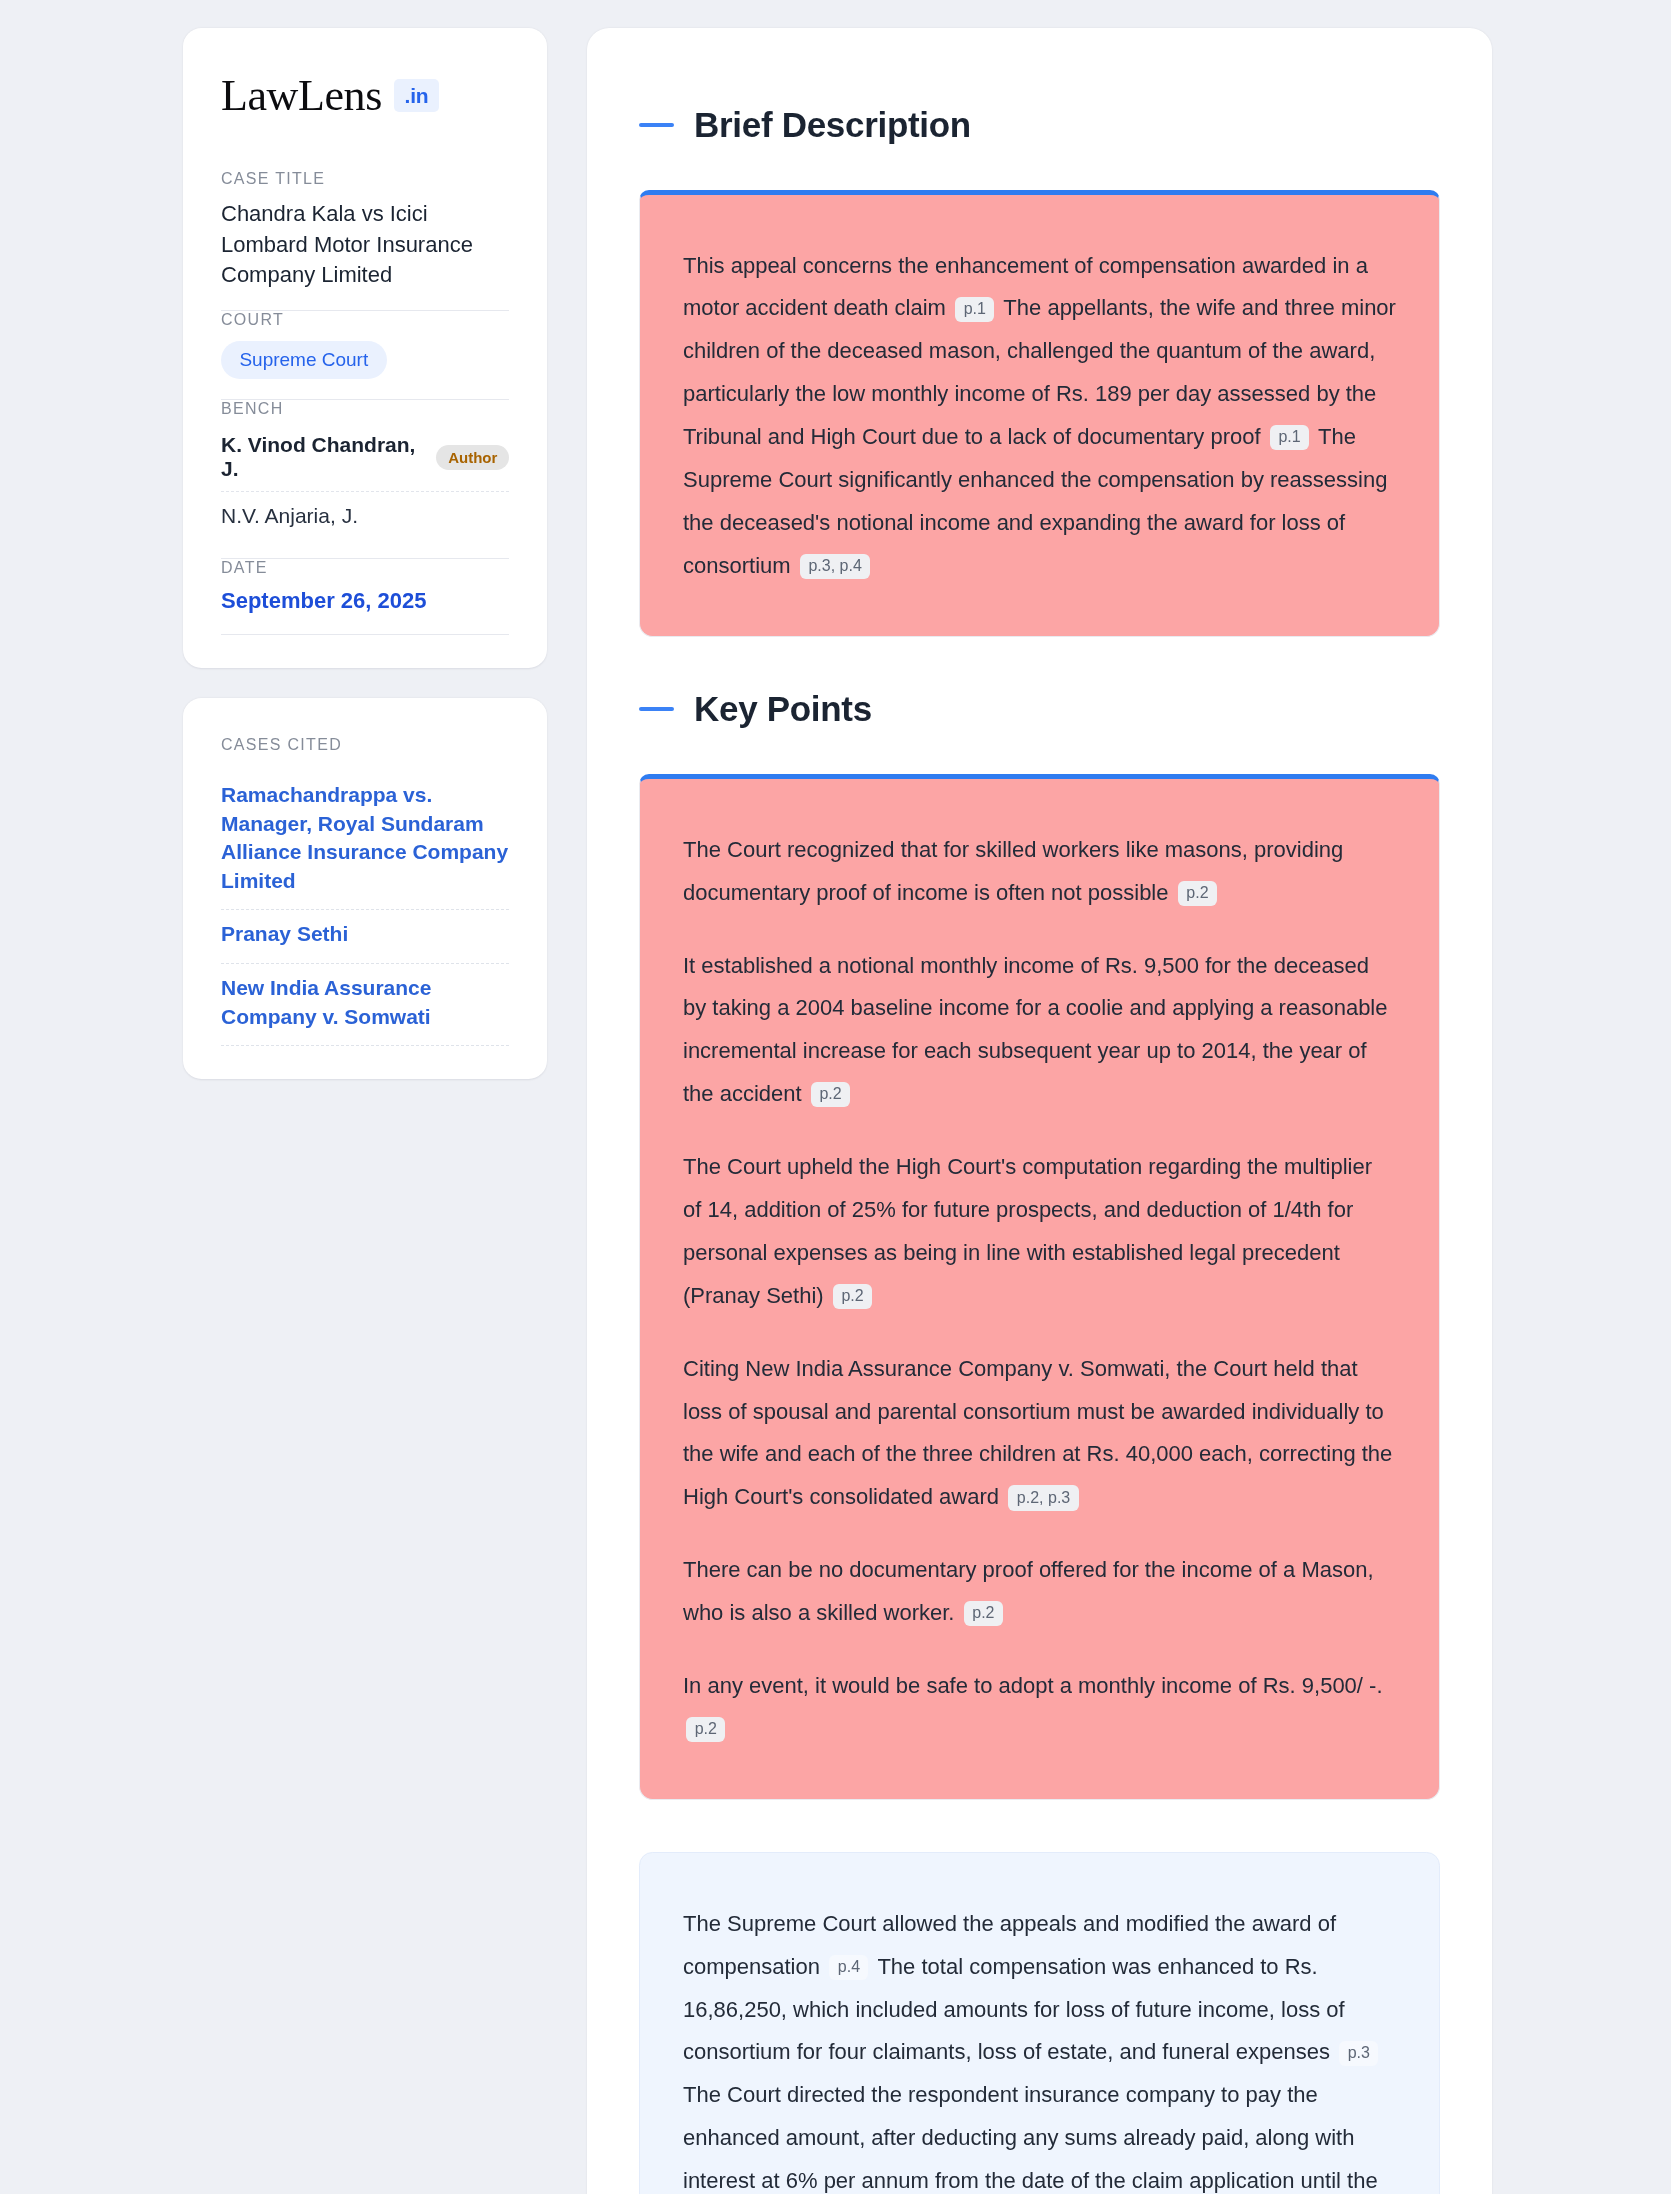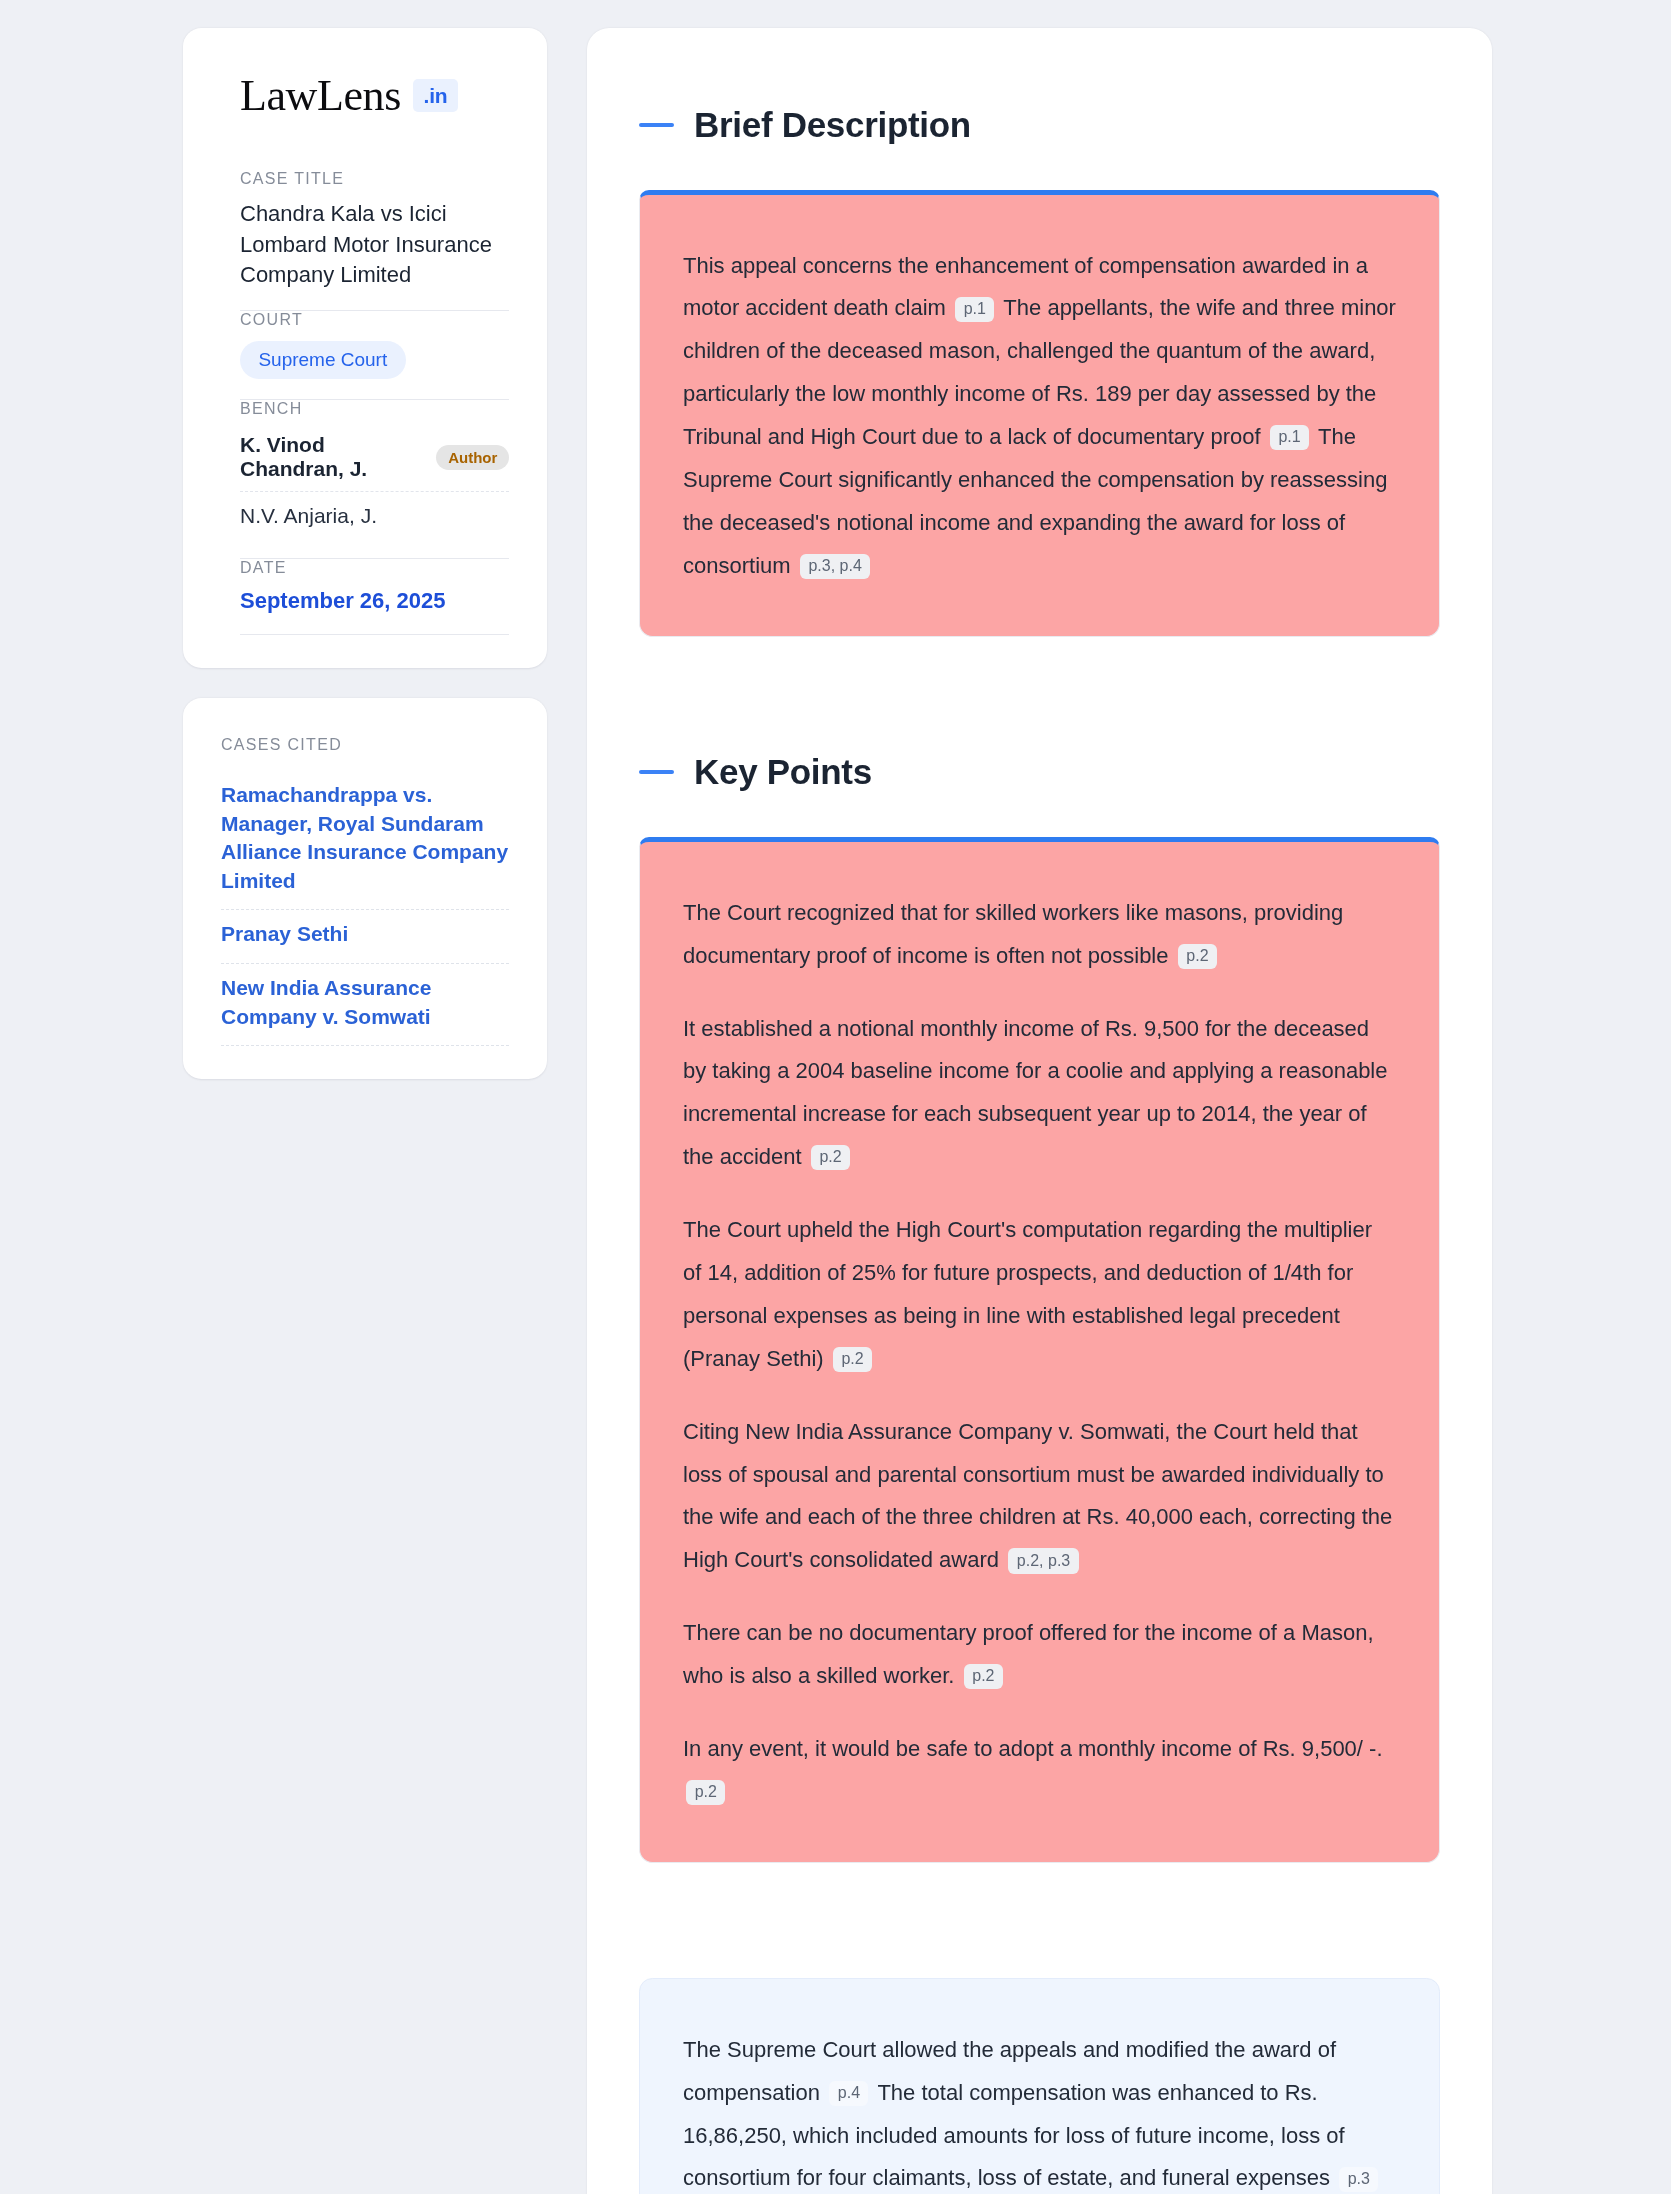--- a/index.html
+++ b/index.html
@@ -31,21 +31,21 @@
     gap: 30px;
     flex: 0 0 auto;
   }
 
   .card {
     background: #ffffff;
     border-radius: 18.4px;
     box-shadow: 0 0.8px 2.5px rgba(16,24,40,0.05), 0 0.8px 1.7px rgba(16,24,40,0.04);
   }
 
-  .meta-card { padding: 46px 38px 33px 57px; }
+  .meta-card { padding: 46px 38px 33px 38px; }
 
   .logo-row {
     display: flex;
     align-items: center;
     gap: 11.7px;
     margin-bottom: 52px;
   }
   .logo-text {
     font-family: "Liberation Serif", serif;
     font-size: 44px;
@@ -154,21 +154,21 @@
   .main {
     width: 905px;
     background: #ffffff;
     border-radius: 22px;
     box-shadow: 0 0.8px 2.5px rgba(16,24,40,0.05), 0 0.8px 1.7px rgba(16,24,40,0.04);
     padding: 77px 52px 92px 52px;
     flex: 0 0 auto;
     margin-right: 0;
   }
 
-  .section + .section { margin-top: 115px; }
+  .section + .section { margin-top: 52px; }
 
   .section-heading {
     display: flex;
     align-items: center;
     gap: 20px;
     margin-bottom: 45px;
   }
   .dash {
     width: 35px;
     height: 4.2px;

